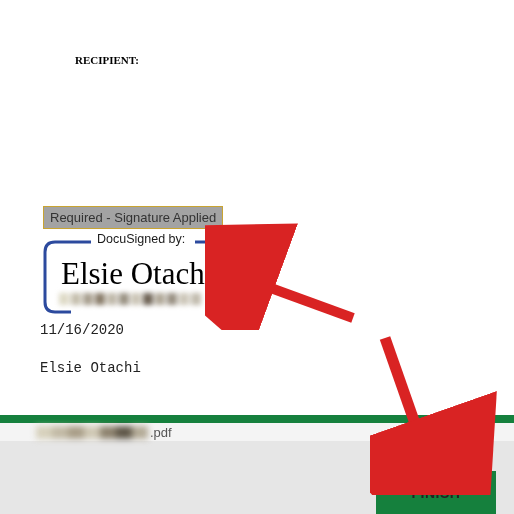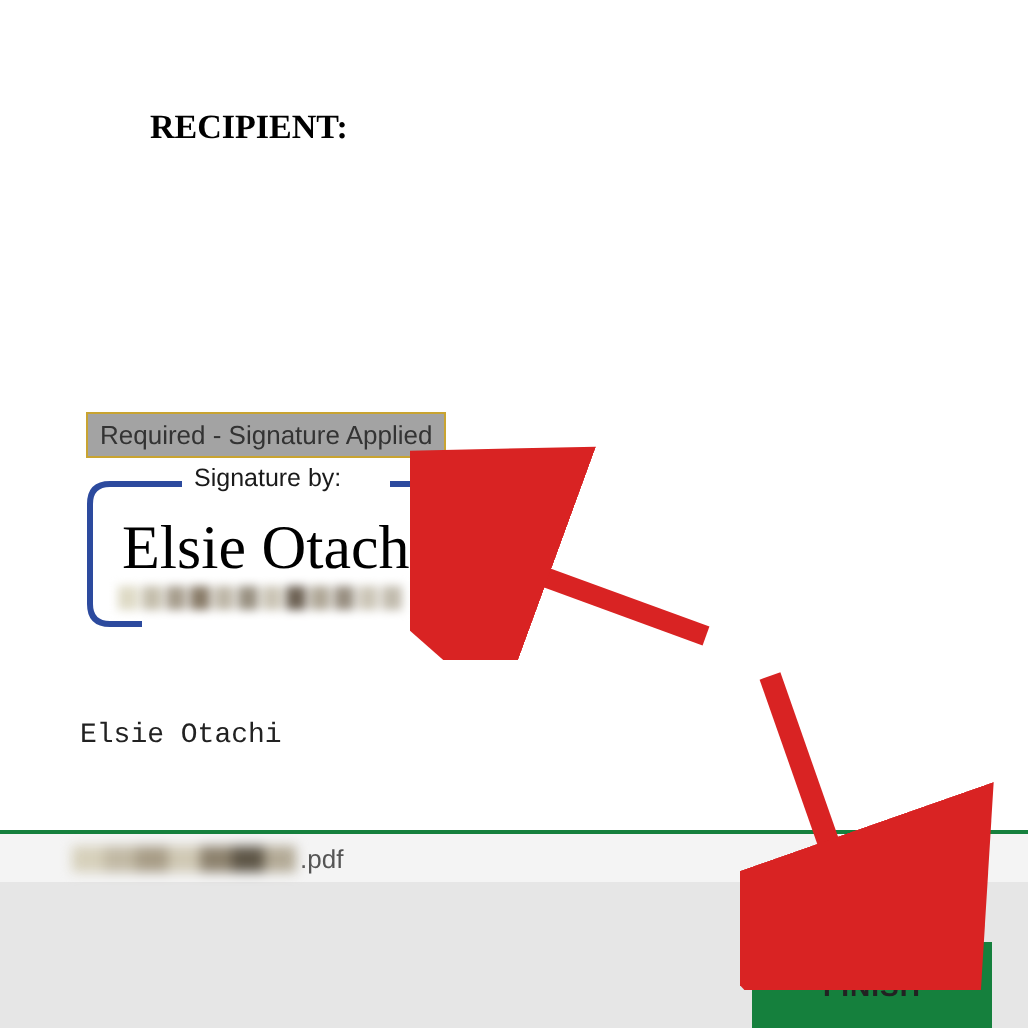--- a/index.html
+++ b/index.html
@@ -16,21 +16,21 @@
     top: 0; left: 0; right: 0;
     height: 415px;
     background: #fff;
   }
   .recipient-label {
     position: absolute;
     top: 54px;
     left: 75px;
     font-family: "Times New Roman", Times, serif;
     font-weight: bold;
-    font-size: 17px;
+    font-size: 11px;
     color: #000;
   }
   .status-badge {
     position: absolute;
     top: 206px;
     left: 43px;
     background: #a3a3a3;
     border: 1px solid #c9a431;
     padding: 3px 6px;
     font-size: 13px;
@@ -100,21 +100,21 @@
     top: 415px;
     height: 100px;
     background: #e6e6e6;
   }
   .file-row {
     position: absolute;
     top: 0;
     left: 0; right: 0;
     height: 26px;
     background: #f4f4f4;
-    border-top: 2px solid #15803d;
+    border-top: 8px solid #15803d;
     display: flex;
     align-items: center;
     padding-left: 36px;
   }
   .file-blur {
     display: flex;
     gap: 0;
     filter: blur(3px);
   }
   .file-blur span { width: 16px; height: 13px; display: inline-block; }
@@ -151,38 +151,39 @@
 
   <div class="recipient-label">RECIPIENT:</div>
 
   <div class="status-badge">Required - Signature Applied</div>
 
   <div class="signature-box">
     <svg class="sig-border" viewBox="0 0 174 80">
       <path d="M 48 8 L 12 8 Q 2 8 2 18 L 2 68 Q 2 78 12 78 L 28 78" fill="none" stroke="#2c4a9e" stroke-width="3"></path>
       <path d="M 152 8 L 166 8" fill="none" stroke="#2c4a9e" stroke-width="3"></path>
     </svg>
-    <div class="sig-label">Signature by:</div>
+    <div class="sig-label">DocuSigned by:</div>
     <div class="signature-script">Elsie Otachi</div>
     <div class="sig-hash">
       <span style="background:#dedac6"></span>
         <span style="background:#c5bfad"></span>
       <span style="background:#a89f8f"></span>
         <span style="background:#8a7d6a"></span>
       <span style="background:#bfb8a9"></span>
         <span style="background:#9a9283"></span>
       <span style="background:#cbc5b6"></span>
         <span style="background:#6e6355"></span>
       <span style="background:#b0a898"></span>
         <span style="background:#999082"></span>
       <span style="background:#ccc6b8"></span>
         <span style="background:#c2bcae"></span>
     </div>
   </div>
 
+  <div class="date-text">11/16/2020</div>
   <div class="name-text">Elsie Otachi</div>
 
 </div>
 
 <div class="footer-bar">
   <div class="file-row">
     <div class="file-blur">
       <span style="background:#d6d0bb"></span>
         <span style="background:#c1b9a4"></span>
       <span style="background:#a89d87"></span>

